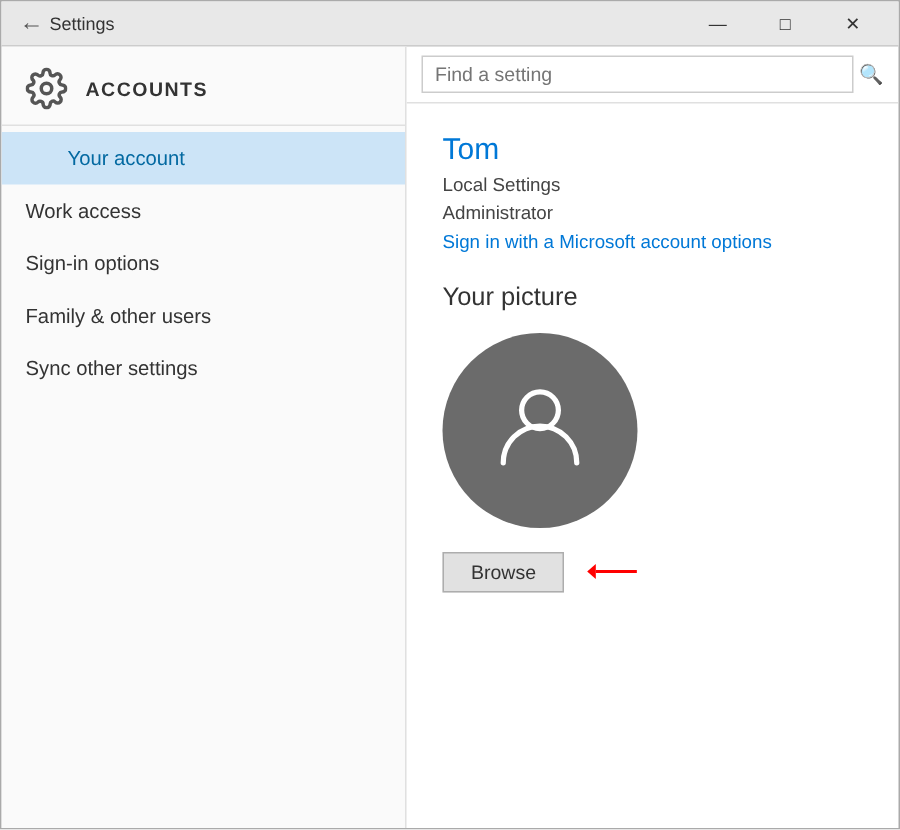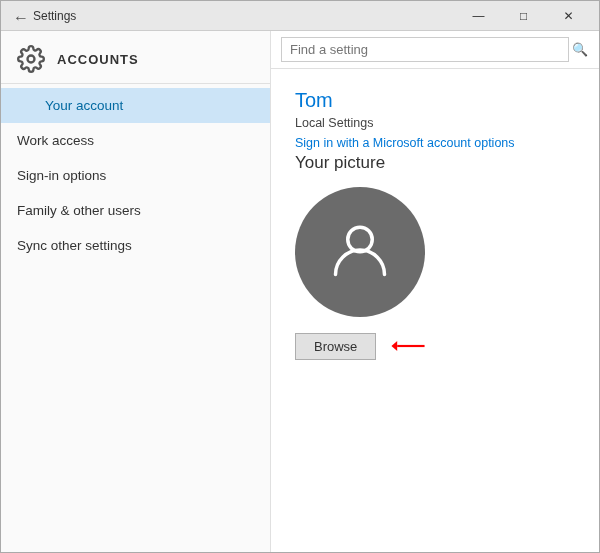--- a/index.html
+++ b/index.html
@@ -159,21 +159,21 @@
     }
     .ms-link {
       color: #0078d7;
       font-size: 12.5px;
       text-decoration: none;
       cursor: pointer;
     }
     .your-picture-label {
       font-size: 17px;
       color: #333;
-      margin: 2px 0 14px 0;
+      margin: 18px 0 14px 0;
     }
     .avatar-area {
       display: flex;
       flex-direction: column;
       align-items: flex-start;
       gap: 12px;
     }
     .avatar-circle {
       width: 130px;
       height: 130px;
@@ -261,20 +261,21 @@
 
       <div class="right-top">
         <input class="search-input" type="text" placeholder="Find a setting" style="">
         <span class="search-icon-span">🔍</span>
       </div>
 
       <div class="content">
         <div class="account-info-block">
           <div class="account-name">Tom</div>
           <div class="account-sub">Local Settings</div>
+          <div class="account-sub">Administrator</div>
         </div>
 
 
         <a class="ms-link">Sign in with a Microsoft account options</a>
 
         <div class="your-picture-label">Your picture</div>
 
         <div class="avatar-area">
           <div class="avatar-circle">
             <span class="avatar-icon">

